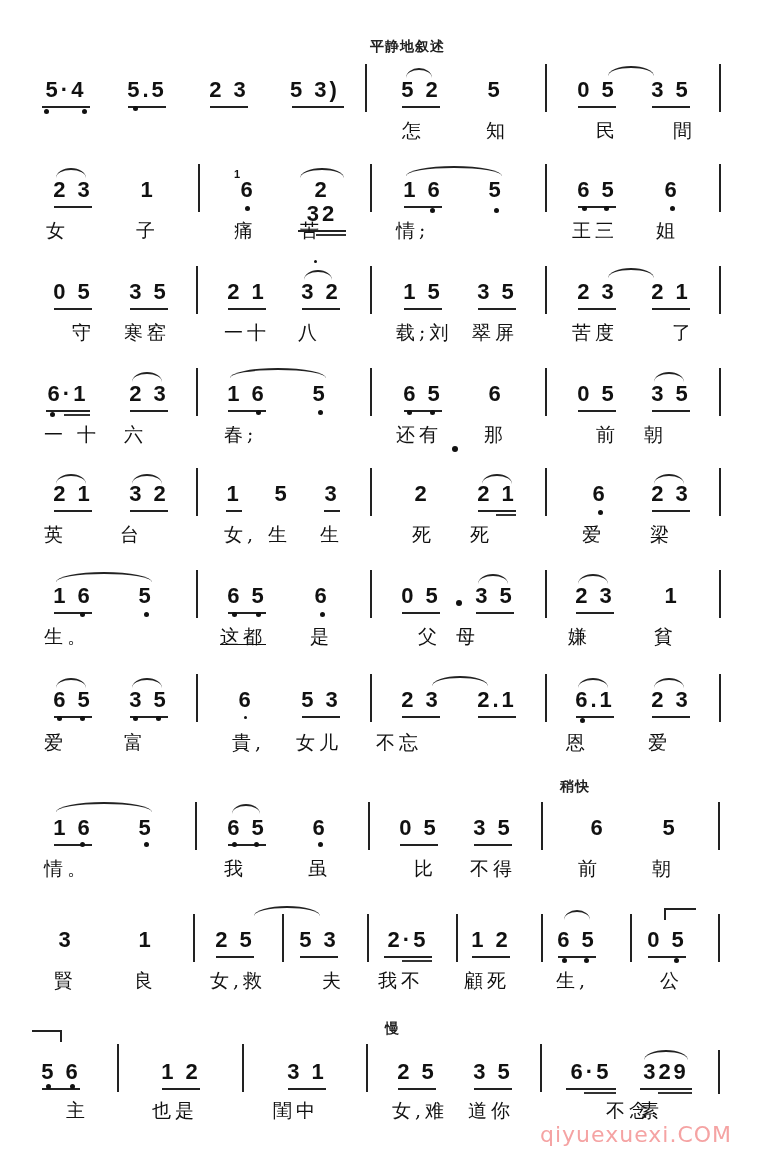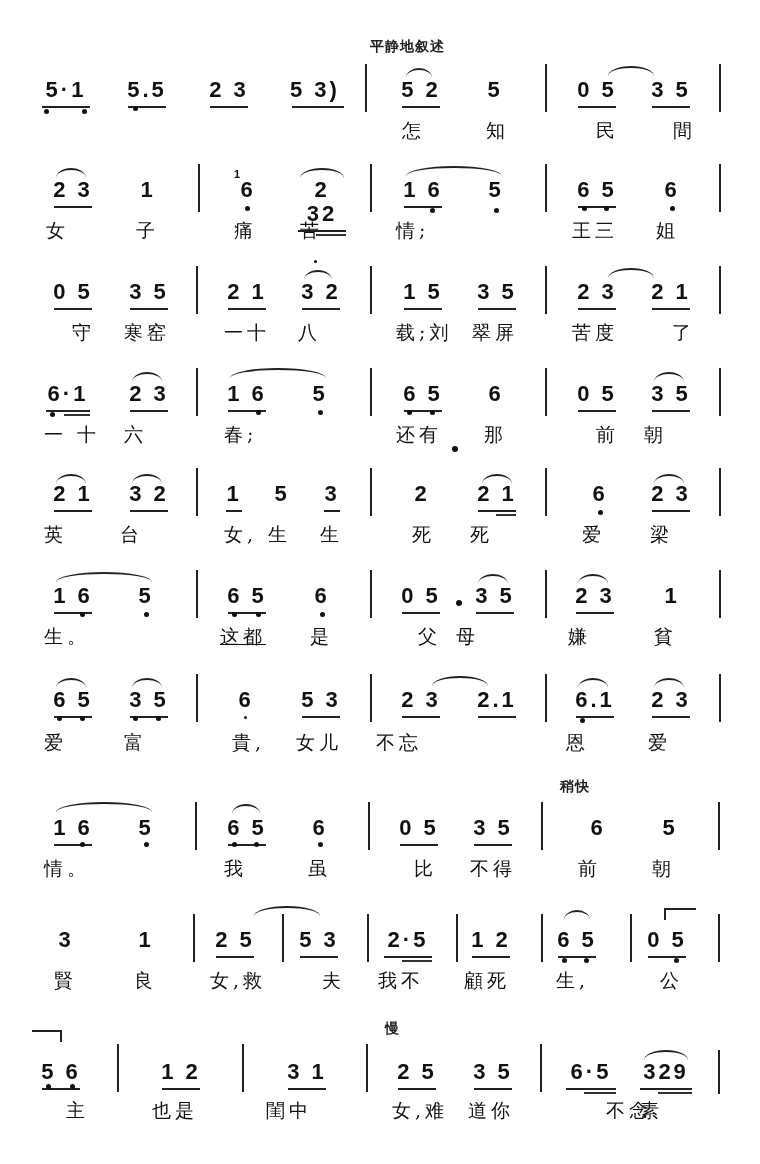--- a/index.html
+++ b/index.html
@@ -24,21 +24,21 @@
 </head>
 <body>
 
 <div class="page">
 
   <div class="tempo" style="left:370px; top:38px;">平静地叙述</div>
   <div class="tempo" style="left:560px; top:778px;">稍快</div>
   <div class="tempo" style="left:385px; top:1020px;">慢</div>
 
   <div>
-    <div class="note ul" style="left:40px; top:78px; width:52px;">5·1</div>
+    <div class="note ul" style="left:40px; top:78px; width:52px;">5·4</div>
     <div class="dot" style="left:44px; top:109px;"></div>
     <div class="dot" style="left:82px; top:109px;"></div>
     <div class="note ul" style="left:126px; top:78px; width:42px;">5.5</div>
     <div class="dot" style="left:133px; top:106px;"></div>
     <div class="note ul" style="left:208px; top:78px; width:42px;">2 3</div>
     <div class="note ul" style="left:290px; top:78px; width:56px; text-align:left;">5 3)</div>
     <div class="barline" style="left:365px; top:64px; height:48px;"></div>
     <div class="slur" style="left:406px; top:68px; width:26px;"></div>
     <div class="note ul" style="left:400px; top:78px; width:42px;">5 2</div>
     <div class="note" style="left:485px; top:78px; width:20px;">5</div>
@@ -309,20 +309,21 @@
     <div class="barline" style="left:366px; top:1044px; height:48px;"></div>
     <div class="note ul" style="left:396px; top:1060px; width:42px;">2 5</div>
     <div class="note ul" style="left:472px; top:1060px; width:42px;">3 5</div>
     <div class="barline" style="left:540px; top:1044px; height:48px;"></div>
     <div class="note ul ul2" style="left:564px; top:1060px; width:54px;">6·5</div>
     <div class="slur" style="left:644px; top:1050px; width:44px;"></div>
     <div class="note ul ul2" style="left:638px; top:1060px; width:56px;">329</div>
     <div class="barline" style="left:718px; top:1050px; height:44px;"></div>
     <div class="lyric" style="left:66px; top:1098px;">主</div>
     <div class="lyric" style="left:152px; top:1098px;">也是</div>
-    <div class="lyric" style="left:266px; top:1098px;">閨中</div>
+    <div class="lyric" style="left:273px; top:1098px;">閨中</div>
     <div class="lyric" style="left:392px; top:1098px;">女,难</div>
     <div class="lyric" style="left:468px; top:1098px;">道你</div>
     <div class="lyric" style="left:566px; top:1098px;margin-left:40px;">不念</div>
     <div class="lyric" style="left:640px; top:1098px;">素</div>
   </div>
 
+  <div class="watermark">qiyuexuexi.COM</div>
 </div>
 
 </body></html>

